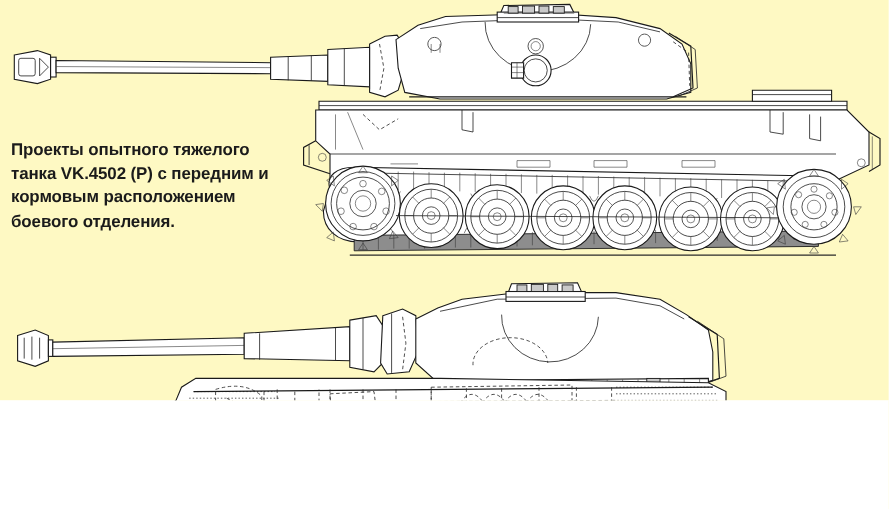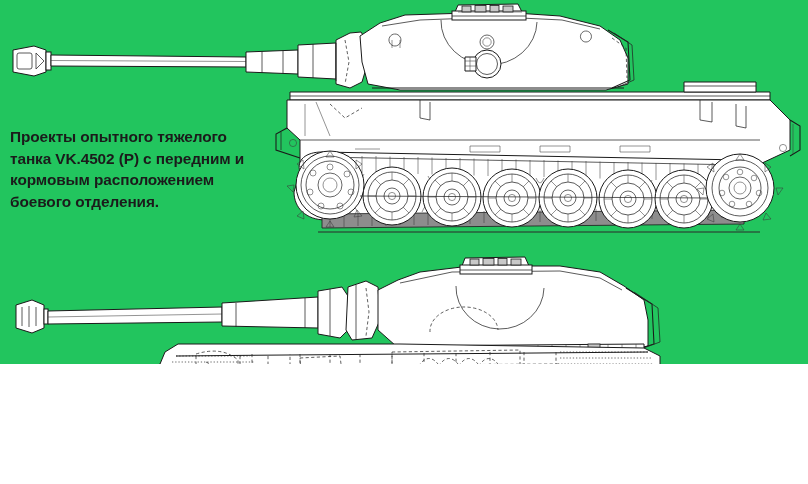--- a/index.html
+++ b/index.html
@@ -4,21 +4,21 @@
 <style>
   html, body {
     margin: 0;
     padding: 0;
     background: #ffffff;
   }
   #page {
     position: relative;
     width: 808px;
     height: 364px;
-    background: #22c55e;
+    background: #fef9c3;
     overflow: hidden;
     font-family: "Liberation Sans", sans-serif;
   }
   #figure-svg {
     position: absolute;
     left: 0;
     top: 0;
     width: 808px;
     height: 484px;
     display: block;

